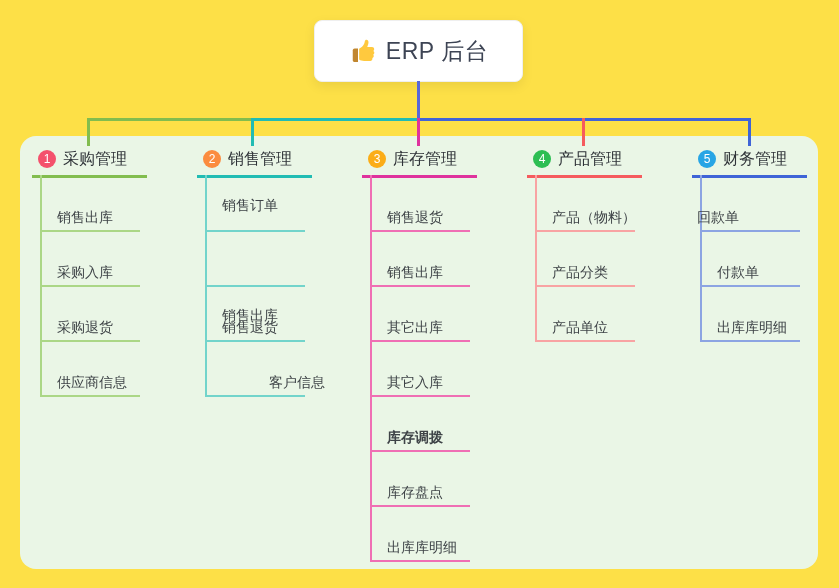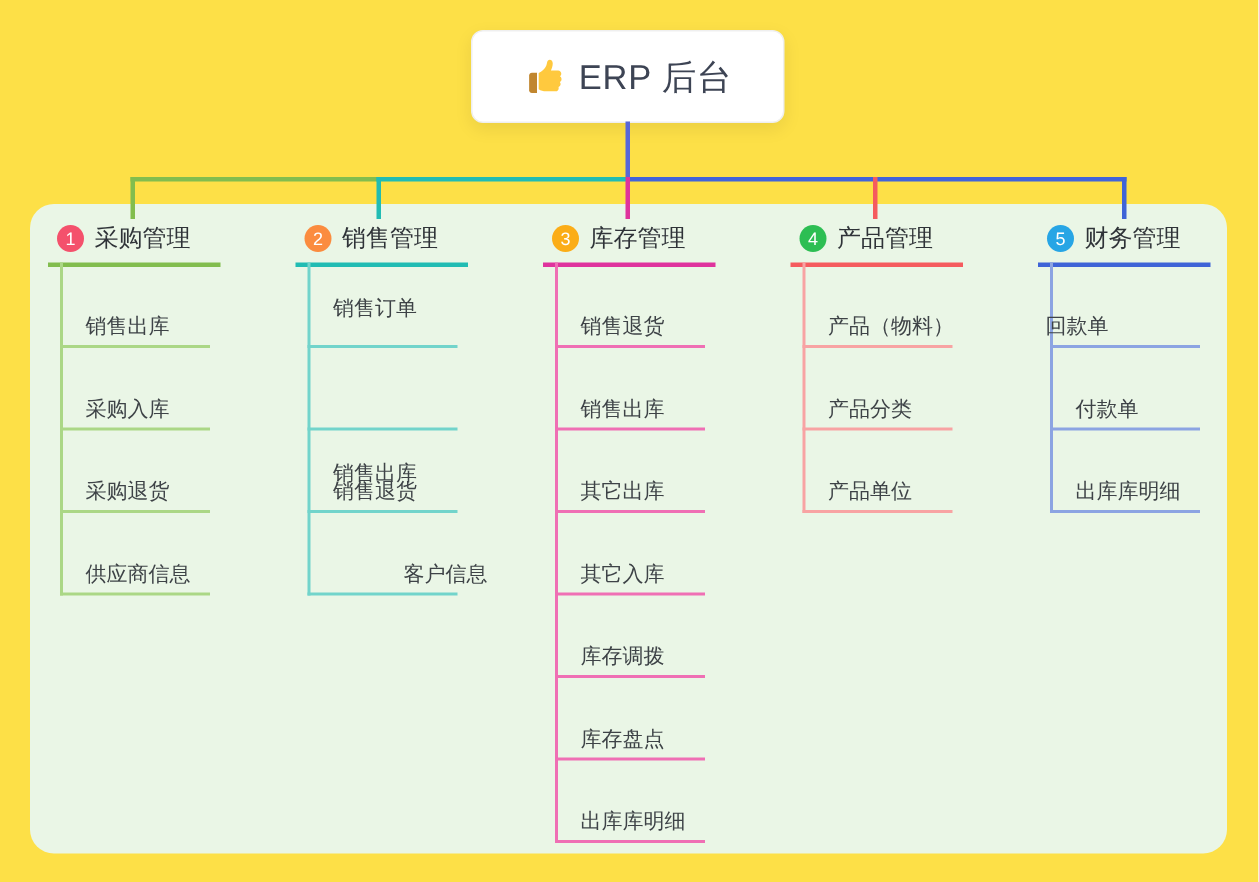--- a/index.html
+++ b/index.html
@@ -91,21 +91,21 @@
     <div class="line" style="left: 362px; top: 175px; width: 115px; height: 3px; background: rgb(223, 51, 157);"></div>
     <div class="line" style="left: 370px; top: 175px; width: 2px; height: 387px; background: rgb(239, 111, 180);"></div>
     <div class="topic" style="left: 387px; top: 209px;">销售退货</div>
     <div class="line" style="left: 370px; top: 230px; width: 100px; height: 2px; background: rgb(239, 111, 180);"></div>
     <div class="topic" style="left: 387px; top: 264px;">销售出库</div>
     <div class="line" style="left: 370px; top: 285px; width: 100px; height: 2px; background: rgb(239, 111, 180);"></div>
     <div class="topic" style="left: 387px; top: 319px;">其它出库</div>
     <div class="line" style="left: 370px; top: 340px; width: 100px; height: 2px; background: rgb(239, 111, 180);"></div>
     <div class="topic" style="left: 387px; top: 374px;">其它入库</div>
     <div class="line" style="left: 370px; top: 395px; width: 100px; height: 2px; background: rgb(239, 111, 180);"></div>
-    <div class="topic" style="left: 387px; top: 429px;">库存调拨</div>
+    <div class="topic" style="left: 387px; top: 429px; font-weight: bold;">库存调拨</div>
     <div class="line" style="left: 370px; top: 450px; width: 100px; height: 2px; background: rgb(239, 111, 180);"></div>
     <div class="topic" style="left: 387px; top: 484px;">库存盘点</div>
     <div class="line" style="left: 370px; top: 505px; width: 100px; height: 2px; background: rgb(239, 111, 180);"></div>
     <div class="topic" style="left: 387px; top: 539px;">出库库明细</div>
     <div class="line" style="left: 370px; top: 560px; width: 100px; height: 2px; background: rgb(239, 111, 180);"></div>
     <div class="line" style="left: 582px; top: 118px; width: 3px; height: 28px; background: rgb(245, 91, 94);"></div>
     <div class="branch-title-row" style="left: 533px; top: 149px;">
       <span class="badge" style="background: rgb(45, 190, 83);">4</span>
       <span class="branch-label">产品管理</span>
     </div>

